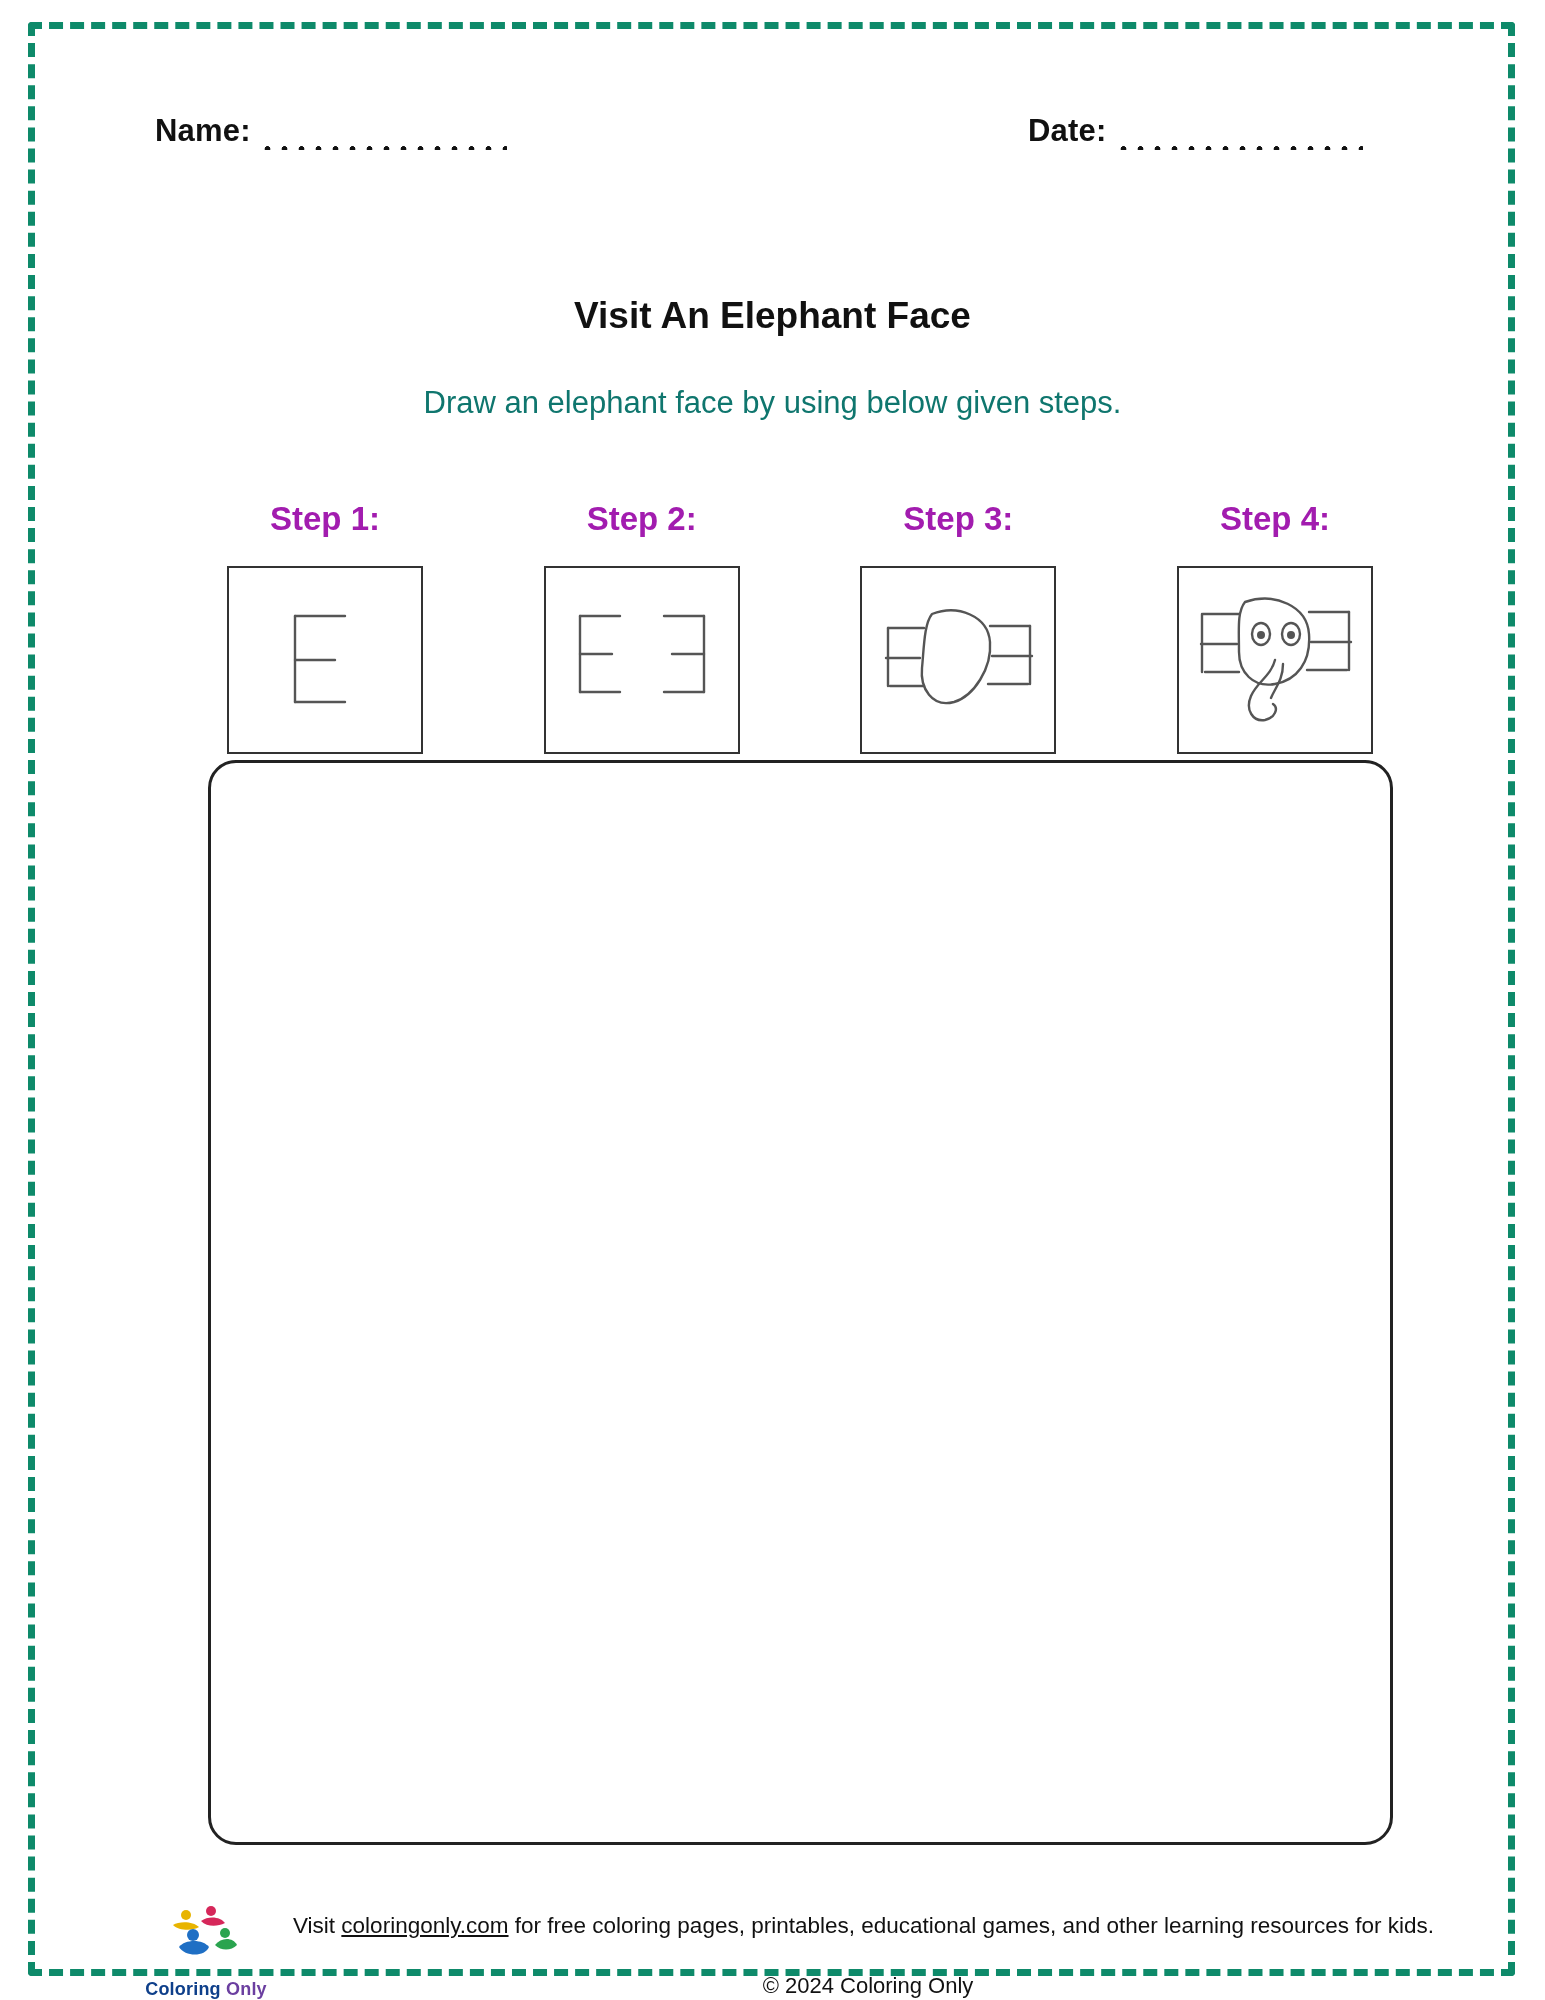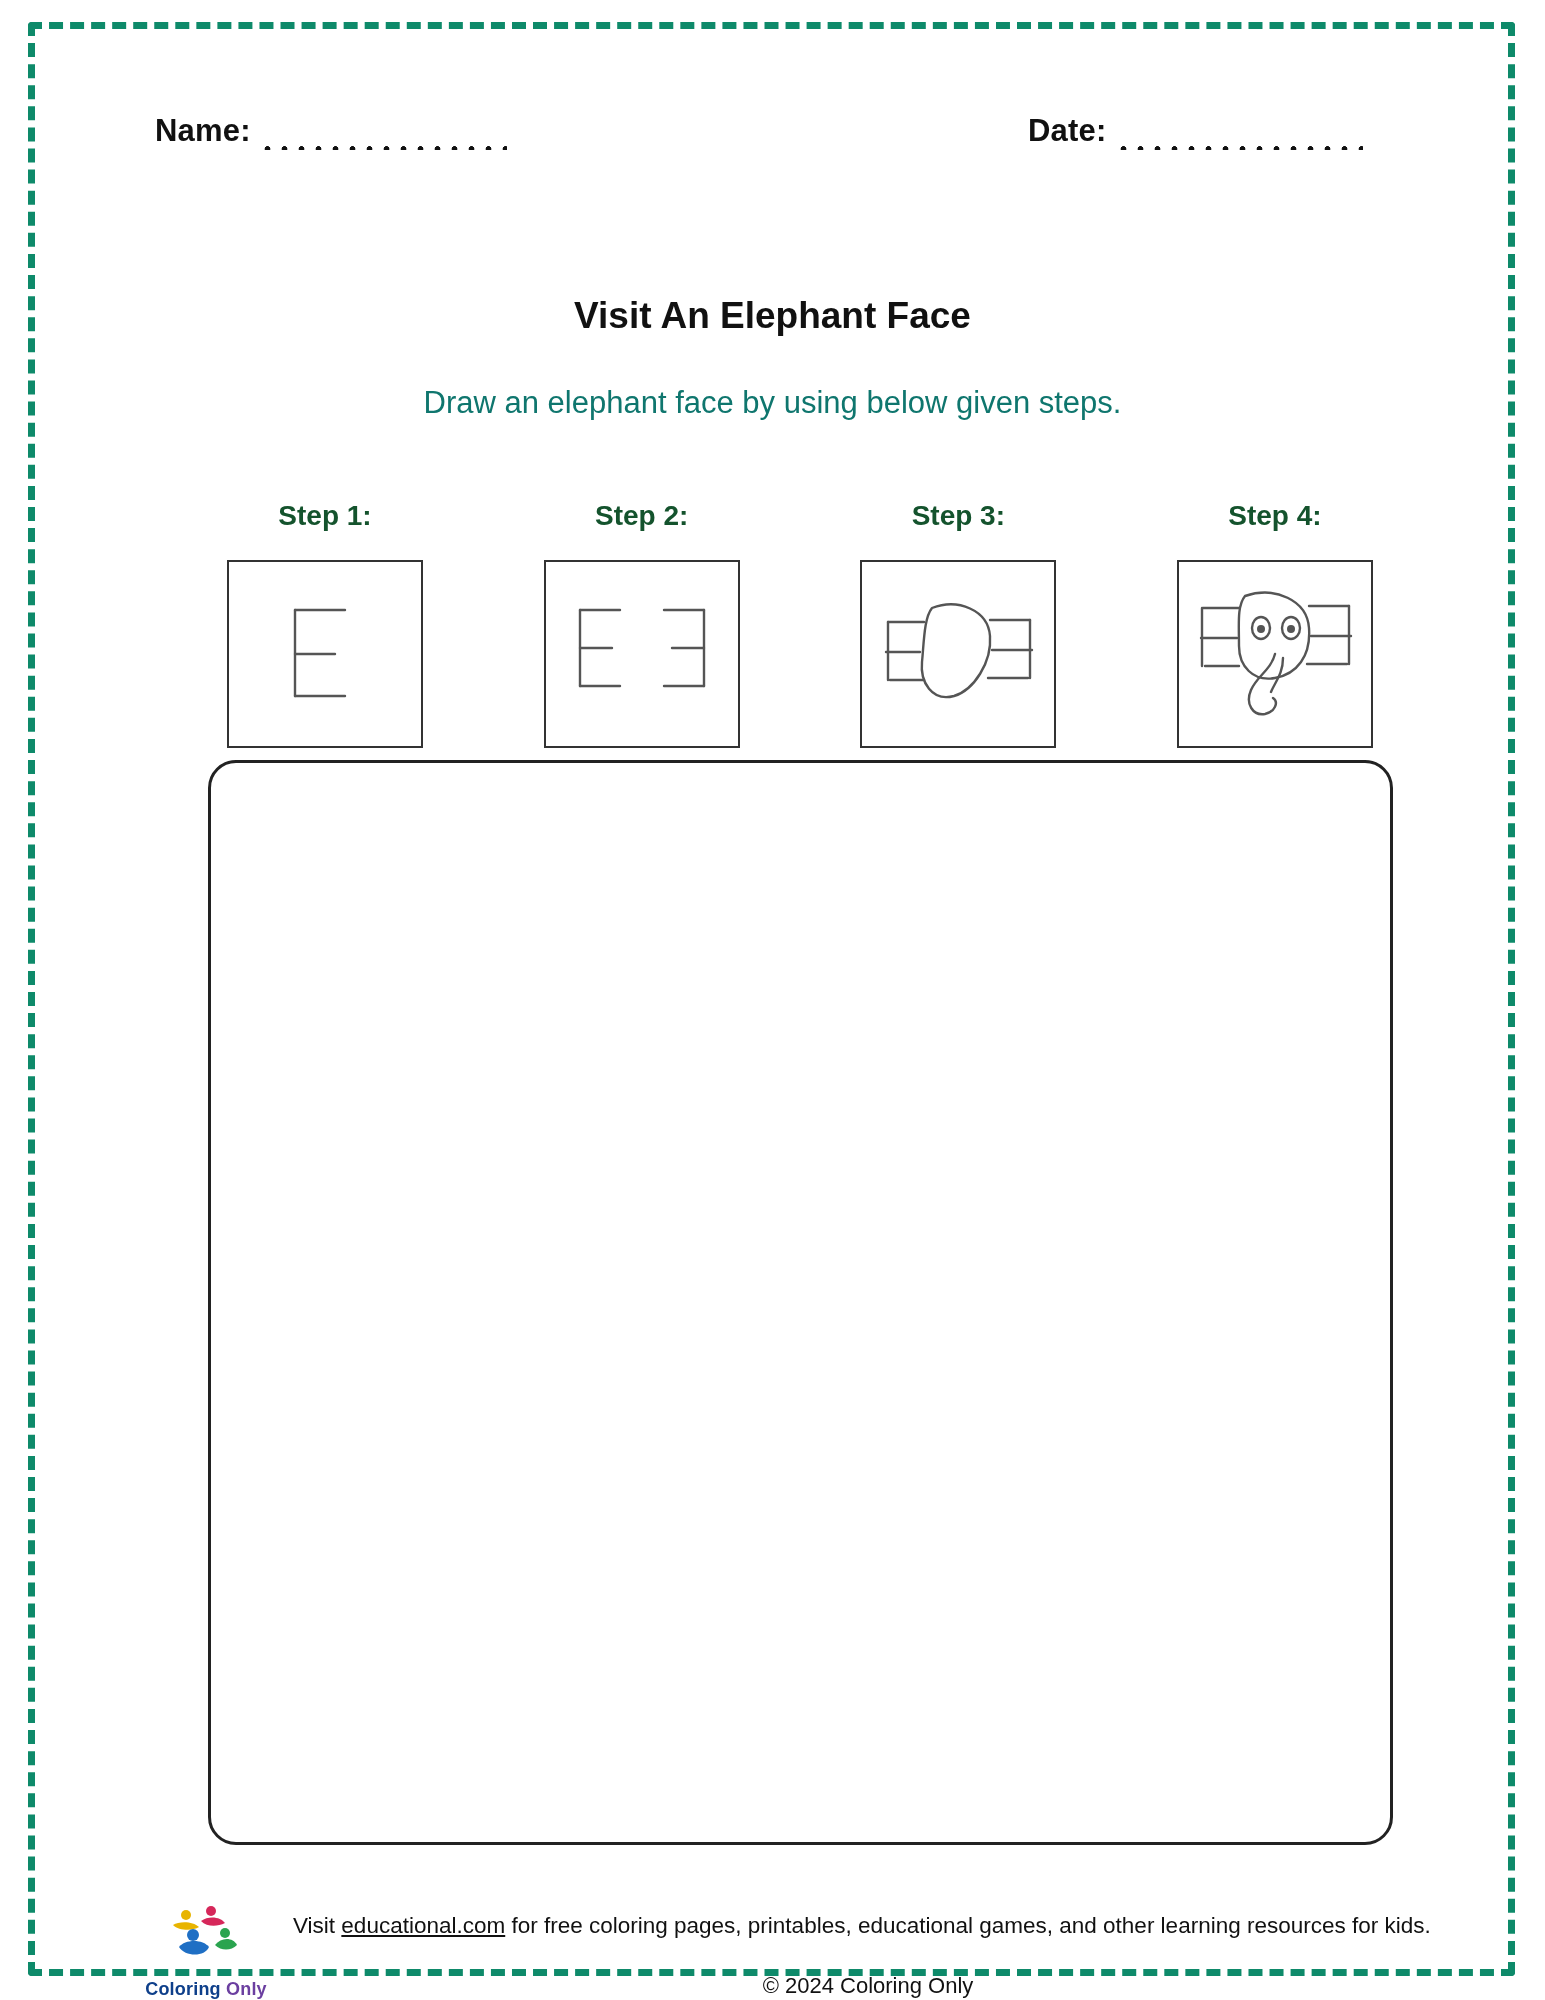--- a/index.html
+++ b/index.html
@@ -109,23 +109,23 @@
     display: flex;
     justify-content: space-between;
   }
   .step {
     width: 230px;
     display: flex;
     flex-direction: column;
     align-items: center;
   }
   .step-label {
-    font-size: 28px;
+    font-size: 33px;
     font-weight: bold;
-    color: #14532d;
+    color: #a21caf;
     margin-bottom: 28px;
   }
   .step-box {
     width: 196px;
     height: 188px;
     box-sizing: border-box;
     border: 2px solid #333333;
     background: #ffffff;
     display: block;
   }
@@ -308,20 +308,20 @@
           <circle cx="48" cy="8" r="5" fill="#d6275a"></circle>
           <path d="M38 18 C46 12 58 14 62 20 C54 24 44 24 38 18 Z" fill="#d6275a"></path>
           <circle cx="30" cy="32" r="6" fill="#1f6fc4"></circle>
           <path d="M16 44 C22 36 40 36 46 44 C42 54 22 54 16 44 Z" fill="#1f6fc4"></path>
           <circle cx="62" cy="30" r="5" fill="#2aa44f"></circle>
           <path d="M52 42 C58 34 70 34 74 42 C68 48 58 48 52 42 Z" fill="#2aa44f"></path>
         </svg>
         <span class="logo-text"><span>Coloring</span> <span class="only">Only</span></span>
       </div>
 
-      <div class="footer-text"><span>Visit </span><span class="footer-link">educational.com</span><span> for free coloring pages, printables, educational games, and other learning resources for kids.</span></div>
+      <div class="footer-text"><span>Visit </span><span class="footer-link">coloringonly.com</span><span> for free coloring pages, printables, educational games, and other learning resources for kids.</span></div>
 
       <div class="copyright">© 2024 Coloring Only</div>
 
     </div>
 
   </div>
 </div>
 
 </body></html>

